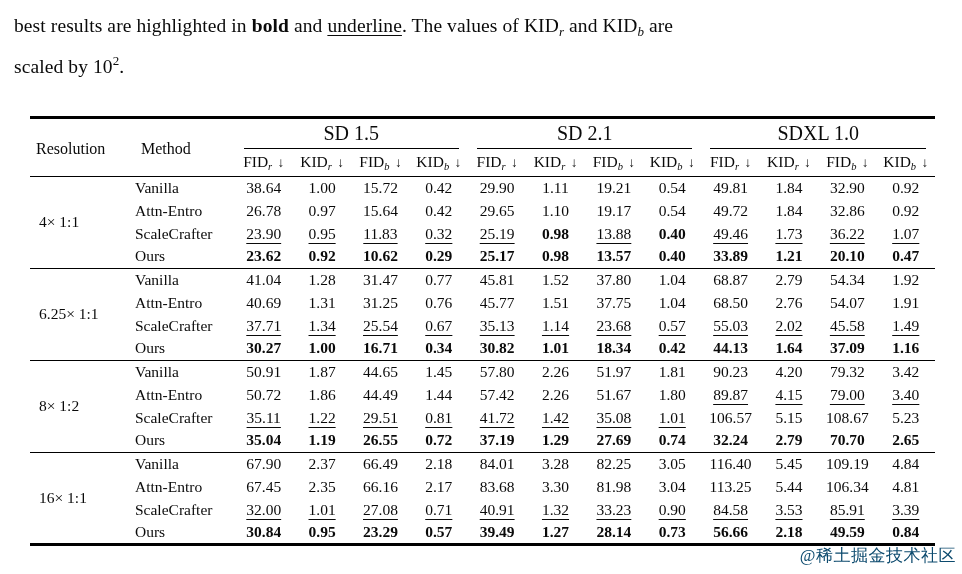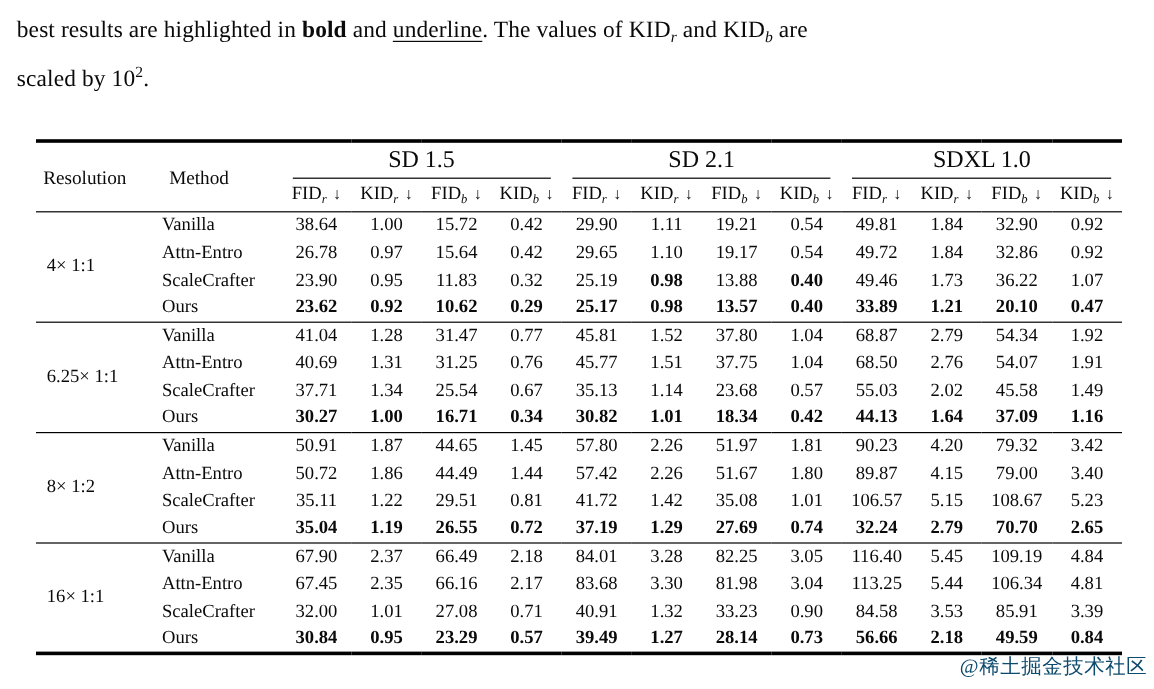--- a/index.html
+++ b/index.html
@@ -53,21 +53,21 @@
   }
   .metric { white-space: nowrap; text-align: center; }
   .msub { font-style: italic; font-size: 10.5px; vertical-align: -3px; }
   .marrow { font-size: 13.5px; margin-left: 2px; }
 
   tbody { border-top: 1px solid #000; }
   tbody td { height: 23px; text-align: center; vertical-align: middle; white-space: nowrap; }
   td.res-cell { text-align: left; padding-left: 9px; }
   td.method-cell { text-align: left; }
   .v-b { font-weight: 700; }
-  .v-u { text-underline-offset: 3.5px; text-decoration-thickness: 1px; }
+  .v-u { text-decoration: underline; text-underline-offset: 3.5px; text-decoration-thickness: 1px; }
 
   .watermark {
     position: absolute;
     right: 6px; top: 544px;
     color: #0c4a6e;
     font-size: 17px;
     letter-spacing: 0.5px;
   }
 </style>
 </head>

